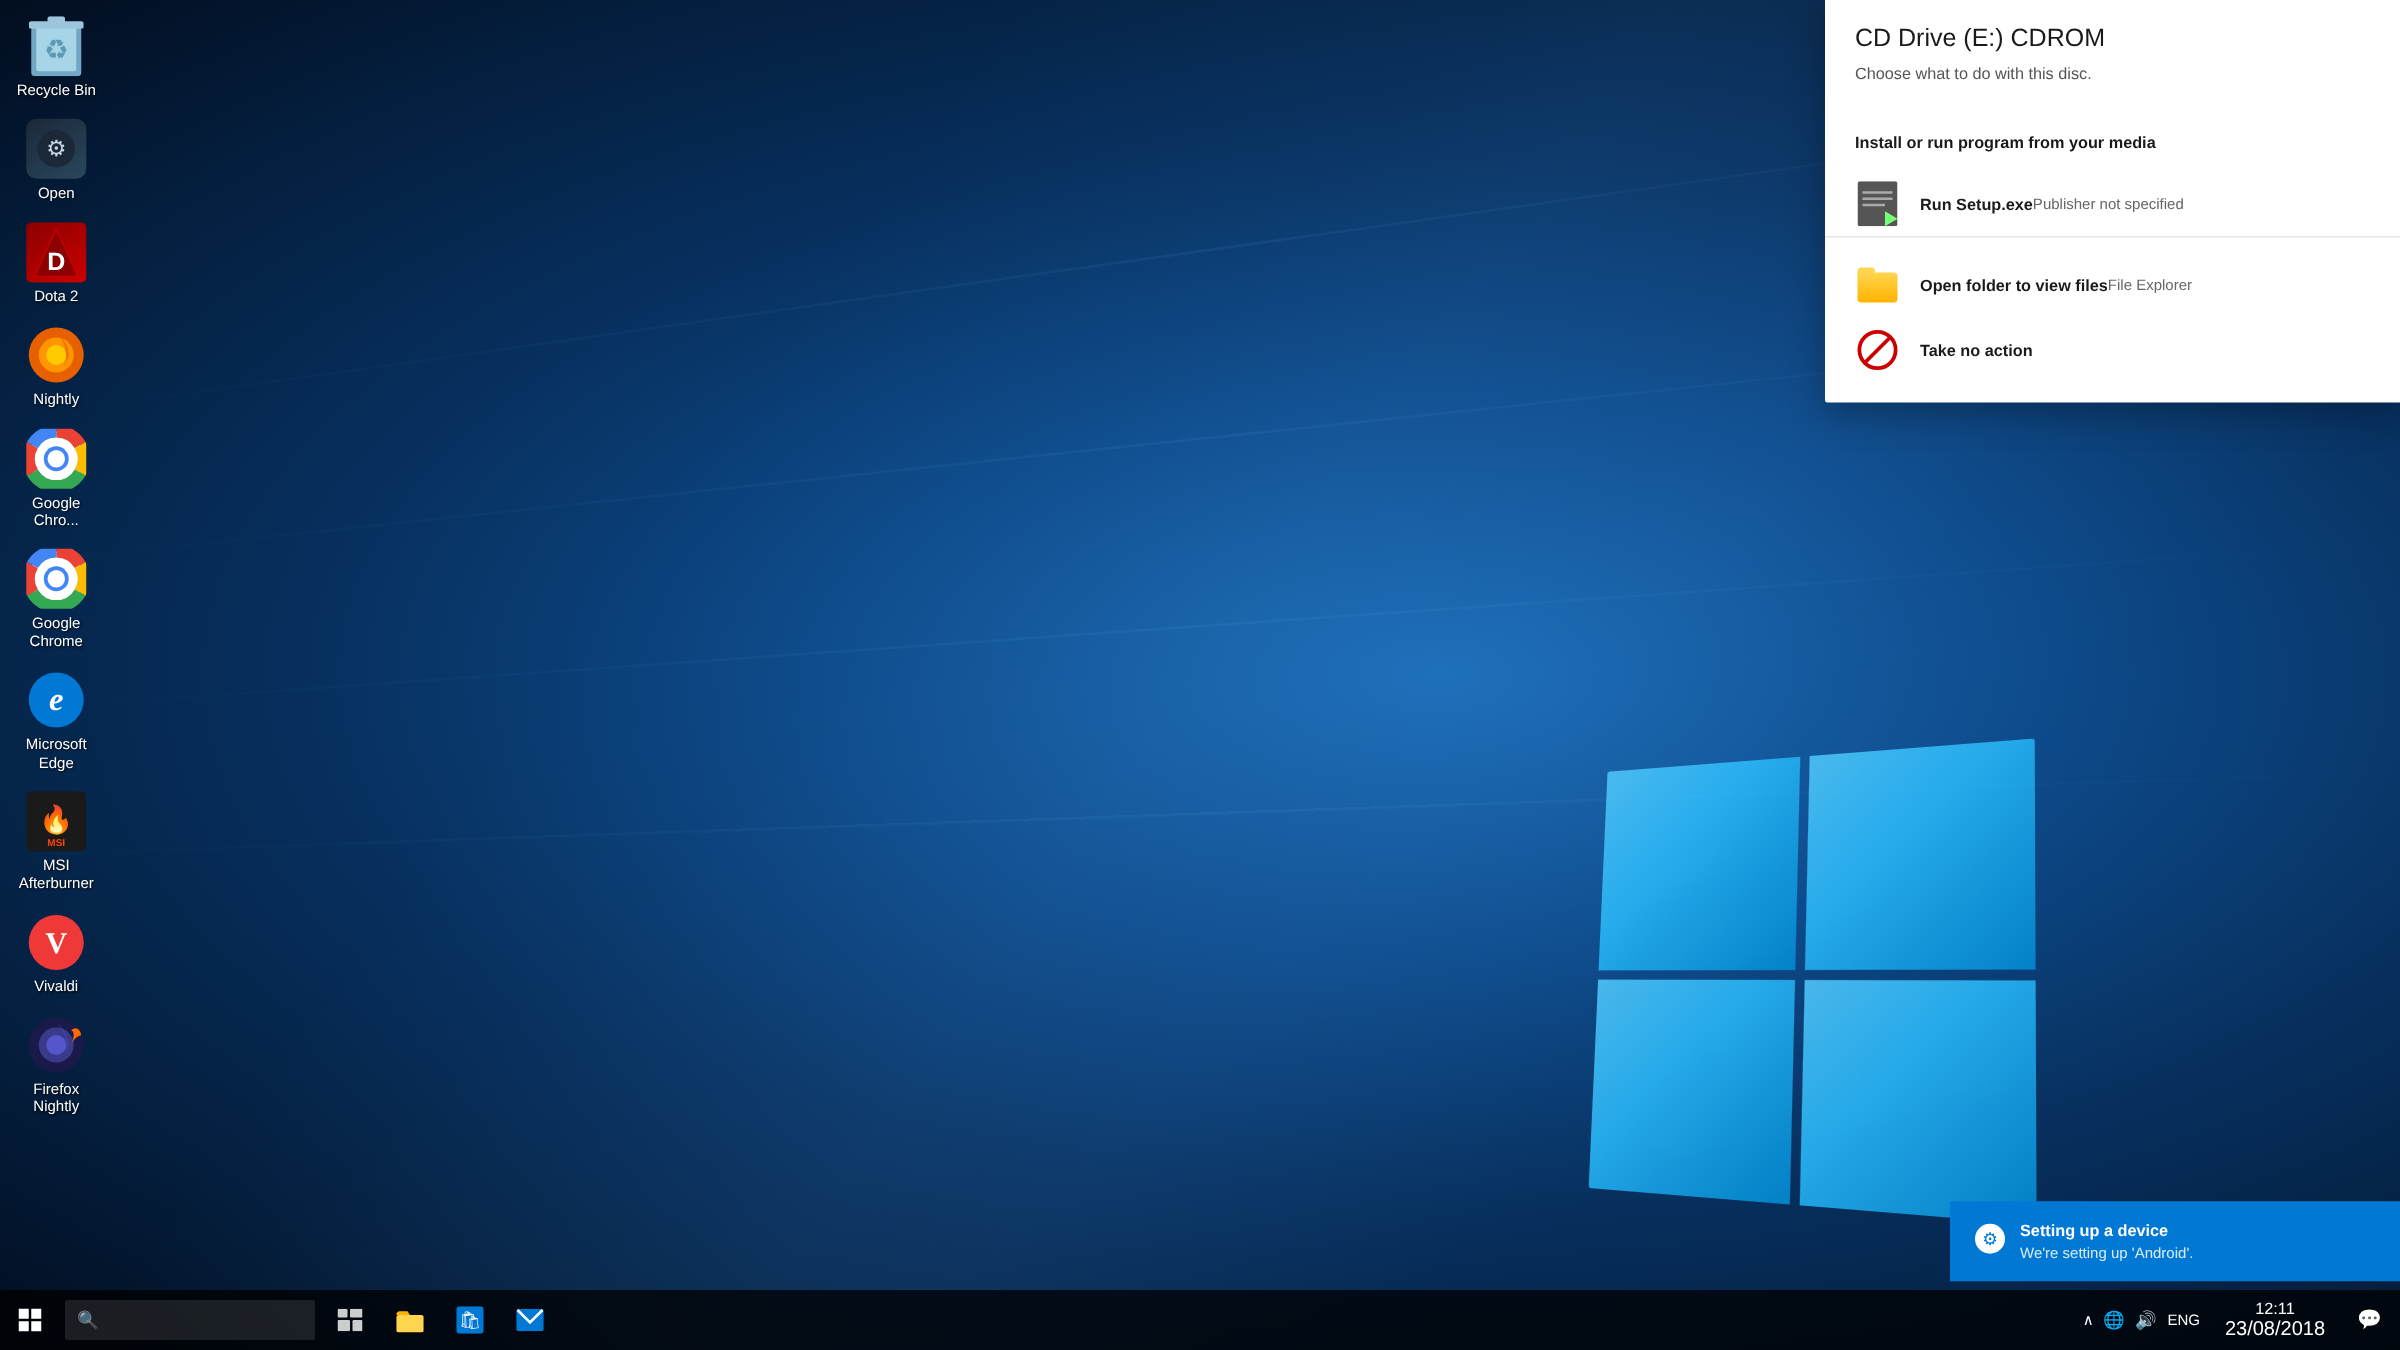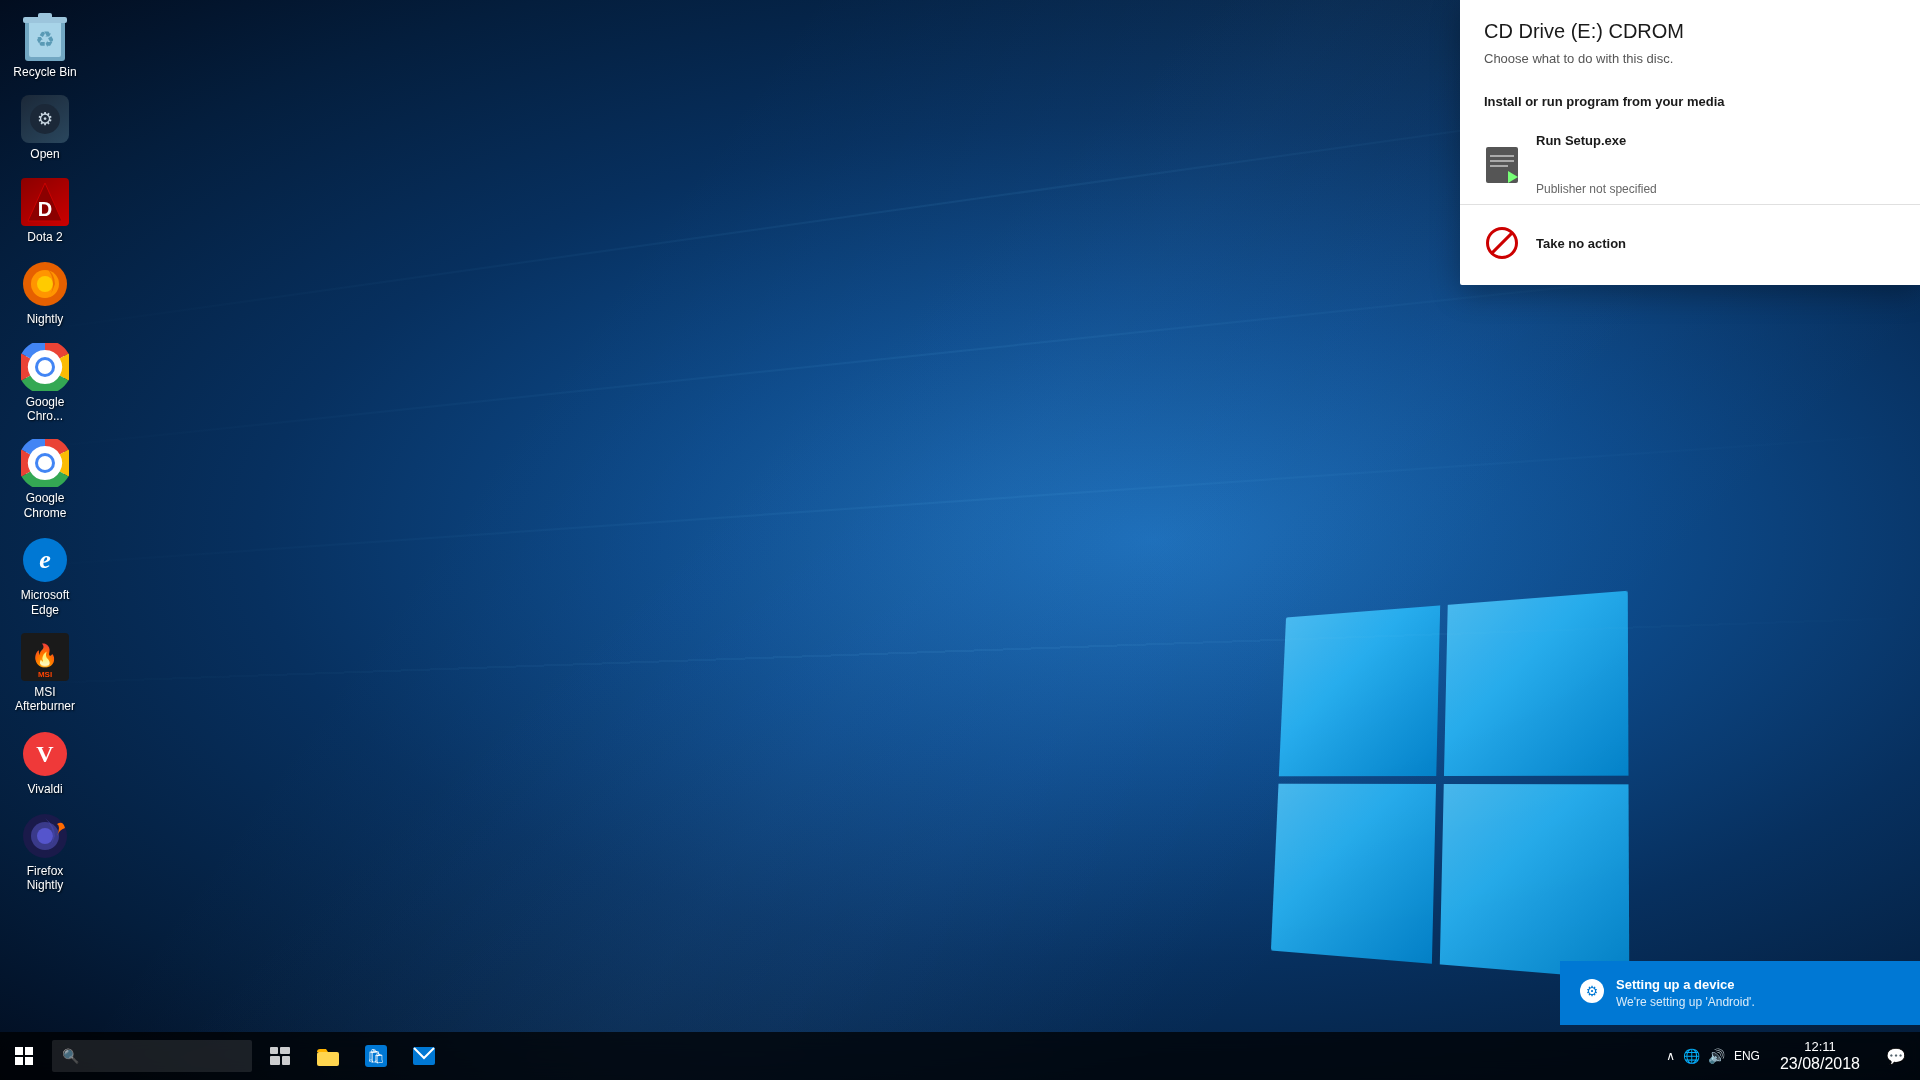--- a/index.html
+++ b/index.html
@@ -146,21 +146,21 @@
     .popup-title {
       font-size: 20px;
       font-weight: 300;
       color: #1a1a1a;
       margin-bottom: 8px;
     }
 
     .popup-subtitle {
       font-size: 13px;
       color: #555;
-      margin-bottom: 16px;
+      margin-bottom: 28px;
     }
 
     .popup-section-title {
       font-size: 13px;
       font-weight: 600;
       color: #1a1a1a;
       margin-bottom: 12px;
     }
 
     .popup-divider {
@@ -181,22 +181,21 @@
       width: 36px;
       height: 36px;
       display: flex;
       align-items: center;
       justify-content: center;
       flex-shrink: 0;
     }
 
     .popup-item-text {
       display: flex;
-      flex-direction: column;
-      gap: 34px;
+      flex-direction: row;
     }
 
     .popup-item-title {
       font-size: 13px;
       font-weight: 600;
       color: #1a1a1a;
     }
 
     .popup-item-subtitle {
       font-size: 12px;
@@ -614,20 +613,32 @@
       </div>
       <div class="popup-item-text">
         <span class="popup-item-title">Run Setup.exe</span>
         <span class="popup-item-subtitle">Publisher not specified</span>
       </div>
     </div>
 
     <div class="popup-divider"></div>
 
 
+    <div class="popup-item">
+      <div class="popup-item-icon">
+        <div class="folder-icon-img">
+          <div class="folder-tab"></div>
+          <div class="folder-body"></div>
+        </div>
+      </div>
+      <div class="popup-item-text">
+        <span class="popup-item-title">Open folder to view files</span>
+        <span class="popup-item-subtitle">File Explorer</span>
+      </div>
+    </div>
 
     <div class="popup-item" style="margin-bottom: 16px;">
       <div class="popup-item-icon">
         <div class="no-icon"></div>
       </div>
       <div class="popup-item-text">
         <span class="popup-item-title">Take no action</span>
       </div>
     </div>
   </div>

